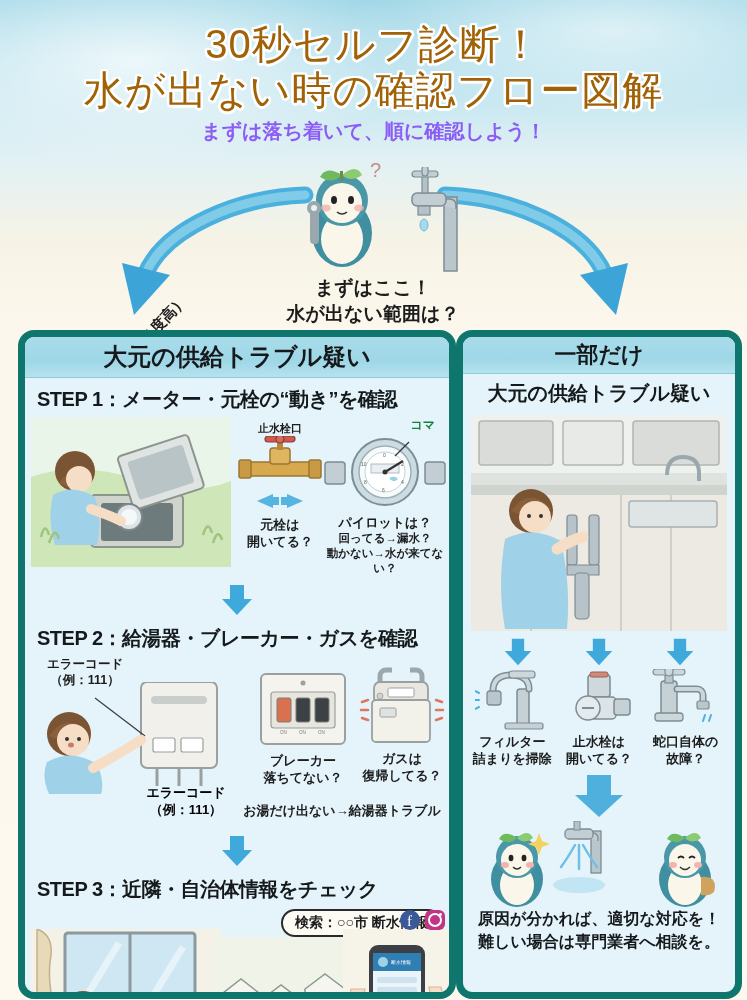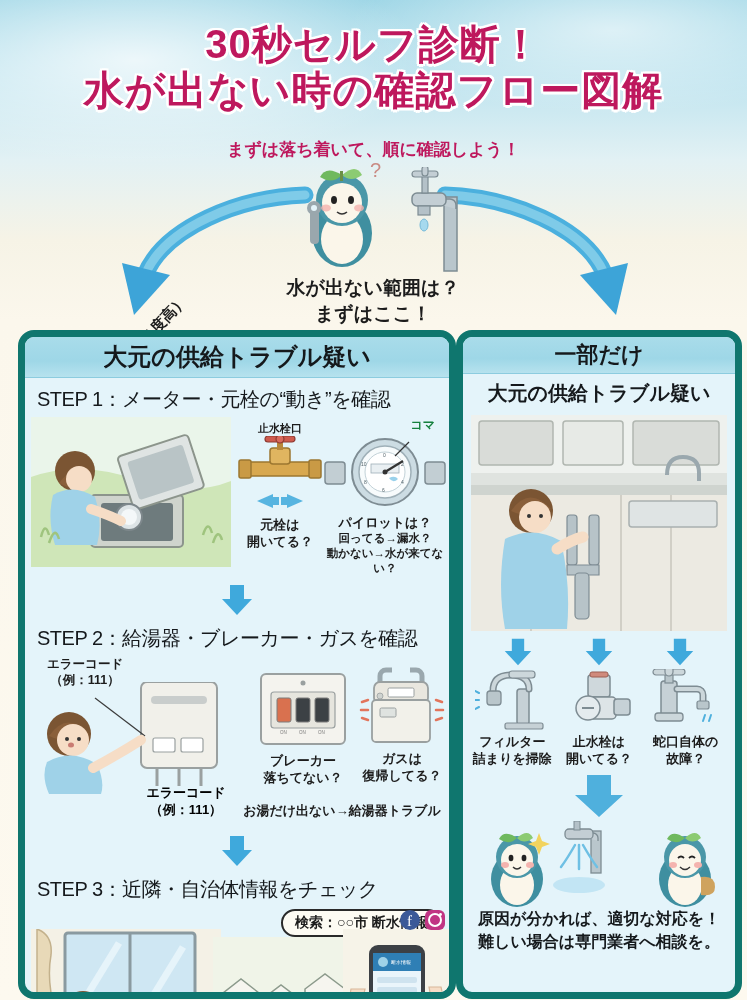--- a/index.html
+++ b/index.html
@@ -13,28 +13,28 @@
   #sky{
     position:absolute;left:0;top:0;width:747px;height:1000px;
     background:
       radial-gradient(ellipse 420px 150px at 18% 6%, rgba(255,255,255,.75) 0%, rgba(255,255,255,0) 70%),
       radial-gradient(ellipse 380px 120px at 82% 3%, rgba(255,255,255,.6) 0%, rgba(255,255,255,0) 70%),
       linear-gradient(180deg,#9ed6e6 0%,#bfe4ef 8%,#e2f1f4 16%,#f6f3e6 24%,#fbf7ec 32%,#fdf9ef 100%);
   }
   
   #header{position:absolute;left:0;top:0;width:747px;text-align:center;}
   .title-l1,.title-l2{
-    font-weight:bold;color:#be185d;letter-spacing:1px;
+    font-weight:normal;color:#a16207;letter-spacing:1px;
     text-shadow:
       -2px -2px 0 #fff, 2px -2px 0 #fff, -2px 2px 0 #fff, 2px 2px 0 #fff,
       0 -2.5px 0 #fff, 0 2.5px 0 #fff, -2.5px 0 0 #fff, 2.5px 0 0 #fff;
   }
   .title-l1{font-size:40px;line-height:44px;padding-top:22px;}
   .title-l2{font-size:40px;line-height:48px;}
-  .subtitle{font-size:17px;color:#be185d;font-weight:bold;margin-top:24px;}
+  .subtitle{font-size:20px;color:#8b5cf6;font-weight:bold;margin-top:4px;}
 
   
   #branch{position:absolute;left:0;top:155px;width:747px;height:175px;}
   .branch-label{
     position:absolute;font-size:15px;font-weight:bold;color:#1c1c1c;
     white-space:nowrap;
   }
   #label-left{left:78px;top:252px;transform:rotate(-47deg);transform-origin:left bottom;}
   #label-right{left:462px;top:198px;transform:rotate(36deg);transform-origin:left top;}
   #label-right .sub{font-size:12px;}
@@ -59,21 +59,21 @@
     text-align:center;font-weight:bold;color:#15191c;
     border-bottom:1px solid #8cccdf;
   }
   #panel-left .panel-head{font-size:24px;line-height:40px;height:40px;}
   #panel-right .panel-head{font-size:22px;line-height:36px;height:36px;}
   .panel-sub{
     text-align:center;font-size:20px;font-weight:bold;color:#15191c;
     padding-top:6px;
   }
   .step-title{
-    font-size:20px;font-weight:normal;color:#15191c;
+    font-size:20px;font-weight:bold;color:#15191c;
     padding:8px 0 4px 12px;letter-spacing:-0.5px;
   }
   .cap{font-size:13px;font-weight:bold;color:#1c1c1c;text-align:center;line-height:17px;}
   .cap-sm{font-size:11.5px;font-weight:bold;color:#1c1c1c;text-align:center;line-height:15px;}
 
   .illus{position:relative;}
   .down-arrow{display:block;margin:0 auto;}
   .search-pill{
     display:inline-block;border:2px solid #2a2a2a;border-radius:18px;
     padding:3px 12px;font-size:14px;font-weight:bold;color:#1c1c1c;background:#fdfbf3;
@@ -137,22 +137,22 @@
     <path d="M22,32 h30 a6,6 0 0 1 6,6 v4" stroke="#7d8c93" stroke-width="1.5" fill="#c3ced4"></path>
     <rect x="14" y="26" width="34" height="13" rx="5" fill="#c3ced4" stroke="#7d8c93" stroke-width="1.5"></rect>
     <rect x="20" y="39" width="12" height="9" fill="#b4c1c8" stroke="#7d8c93" stroke-width="1.2"></rect>
     <rect x="24" y="8" width="6" height="18" fill="#b4c1c8" stroke="#7d8c93" stroke-width="1.2"></rect>
     <rect x="14" y="4" width="26" height="6" rx="3" fill="#c3ced4" stroke="#7d8c93" stroke-width="1.2"></rect>
     <rect x="24" y="-1" width="6" height="10" rx="3" fill="#c3ced4" stroke="#7d8c93" stroke-width="1.2"></rect>
     <ellipse cx="26" cy="58" rx="4" ry="6" fill="#a6d9ee" stroke="#74b9d8" stroke-width="1"></ellipse>
   </svg>
 
   <div id="center-text">
+    <div>まずはここ！</div>
     <div>水が出ない範囲は？</div>
-    <div>まずはここ！</div>
   </div>
 </div>
 
 <div class="panel" id="panel-left">
   <div class="panel-head">大元の供給トラブル疑い</div>
 
   <div class="step-title">STEP 1：メーター・元栓の“動き”を確認</div>
   <div class="illus" style="height:160px;">
 
     <svg style="position:absolute;left:6px;top:0;" width="200" height="150" viewBox="0 0 200 150">

